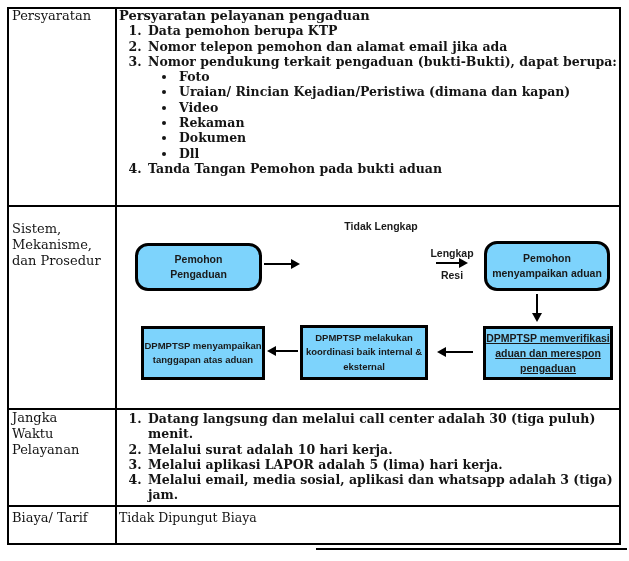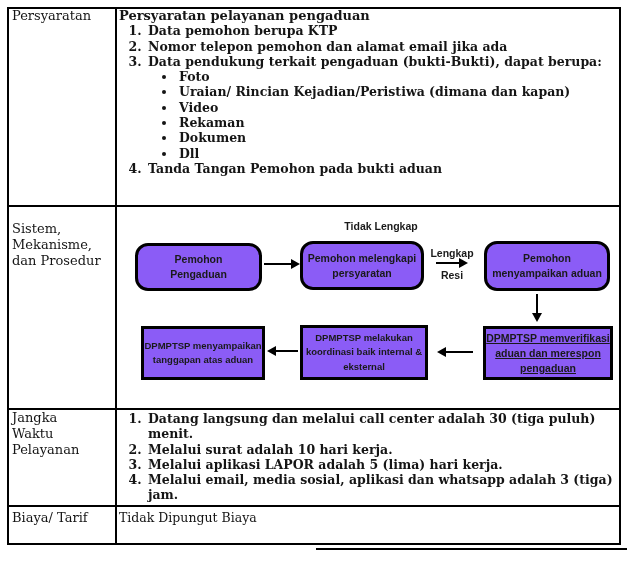--- a/index.html
+++ b/index.html
@@ -21,21 +21,21 @@
 
   
   .content{position:absolute;left:119px;width:502px;font-size:12.5px;line-height:15.3px;}
   .c1{top:8px;} .c3{top:411px;} .c4{top:510px;}
   .content .title{font-weight:bold;font-size:13px;}
   .content ol{margin:0;padding-left:27px;font-weight:bold;}
   .content ol li{padding-left:2px;}
   .content ul{margin:0;padding-left:29px;list-style:disc;}
 
   
-  .fnode{position:absolute;box-sizing:border-box;border:3px solid #000;background:#8b5cf6;
+  .fnode{position:absolute;box-sizing:border-box;border:3px solid #000;background:#7dd3fc;
       display:flex;align-items:center;justify-content:center;text-align:center;
       font-family:"Liberation Sans", sans-serif;font-weight:600;color:#1a1a1a;
       white-space:pre-line;}
   .rounded{border-radius:13px;}
   .f11{font-size:10.5px;line-height:15px;}
   .f9{font-size:9.5px;line-height:14.5px;}
   .b1{left:135px;top:243px;width:127px;height:48px;}
   .b2{left:300px;top:241px;width:124px;height:49px;}
   .b3{left:484px;top:241px;width:126px;height:50px;}
   .b4{left:483px;top:326px;width:130px;height:54px;text-decoration:underline;}
@@ -81,21 +81,21 @@
   <div class="content c1">
     <div class="title">Persyaratan pelayanan pengaduan</div>
     <ol>
       <li>
         <span>Data pemohon berupa KTP</span>
       </li>
       <li>
         <span>Nomor telepon pemohon dan alamat email jika ada</span>
       </li>
       <li>
-        <span>Data pendukung terkait pengaduan (bukti-Bukti), dapat berupa:</span>
+        <span>Nomor pendukung terkait pengaduan (bukti-Bukti), dapat berupa:</span>
         <ul>
           <li>Foto</li>
           <li>Uraian/ Rincian Kejadian/Peristiwa (dimana dan kapan)</li>
           <li>Video</li>
           <li>Rekaman</li>
           <li>Dokumen</li>
           <li>Dll</li>
         </ul>
       </li>
       <li>
@@ -105,22 +105,20 @@
   </div>
 
   <div class="cell-label lab2">Sistem,
 Mekanisme,
 dan Prosedur</div>
 
   <div class="flabel lbl-tidak">Tidak Lengkap</div>
 
   <div class="fnode rounded f11 b1">Pemohon
 Pengaduan</div>
-  <div class="fnode rounded f11 b2">Pemohon melengkapi
-persyaratan</div>
   <div class="fnode rounded f11 b3">Pemohon
 menyampaikan aduan</div>
   <div class="fnode f11 b4">DPMPTSP memverifikasi
 aduan dan merespon
 pengaduan</div>
   <div class="fnode f9 b6">DPMPTSP menyampaikan
 tanggapan atas aduan</div>
   <div class="fnode f9 b5">DPMPTSP melakukan
 koordinasi baik internal &amp;
 eksternal</div>

